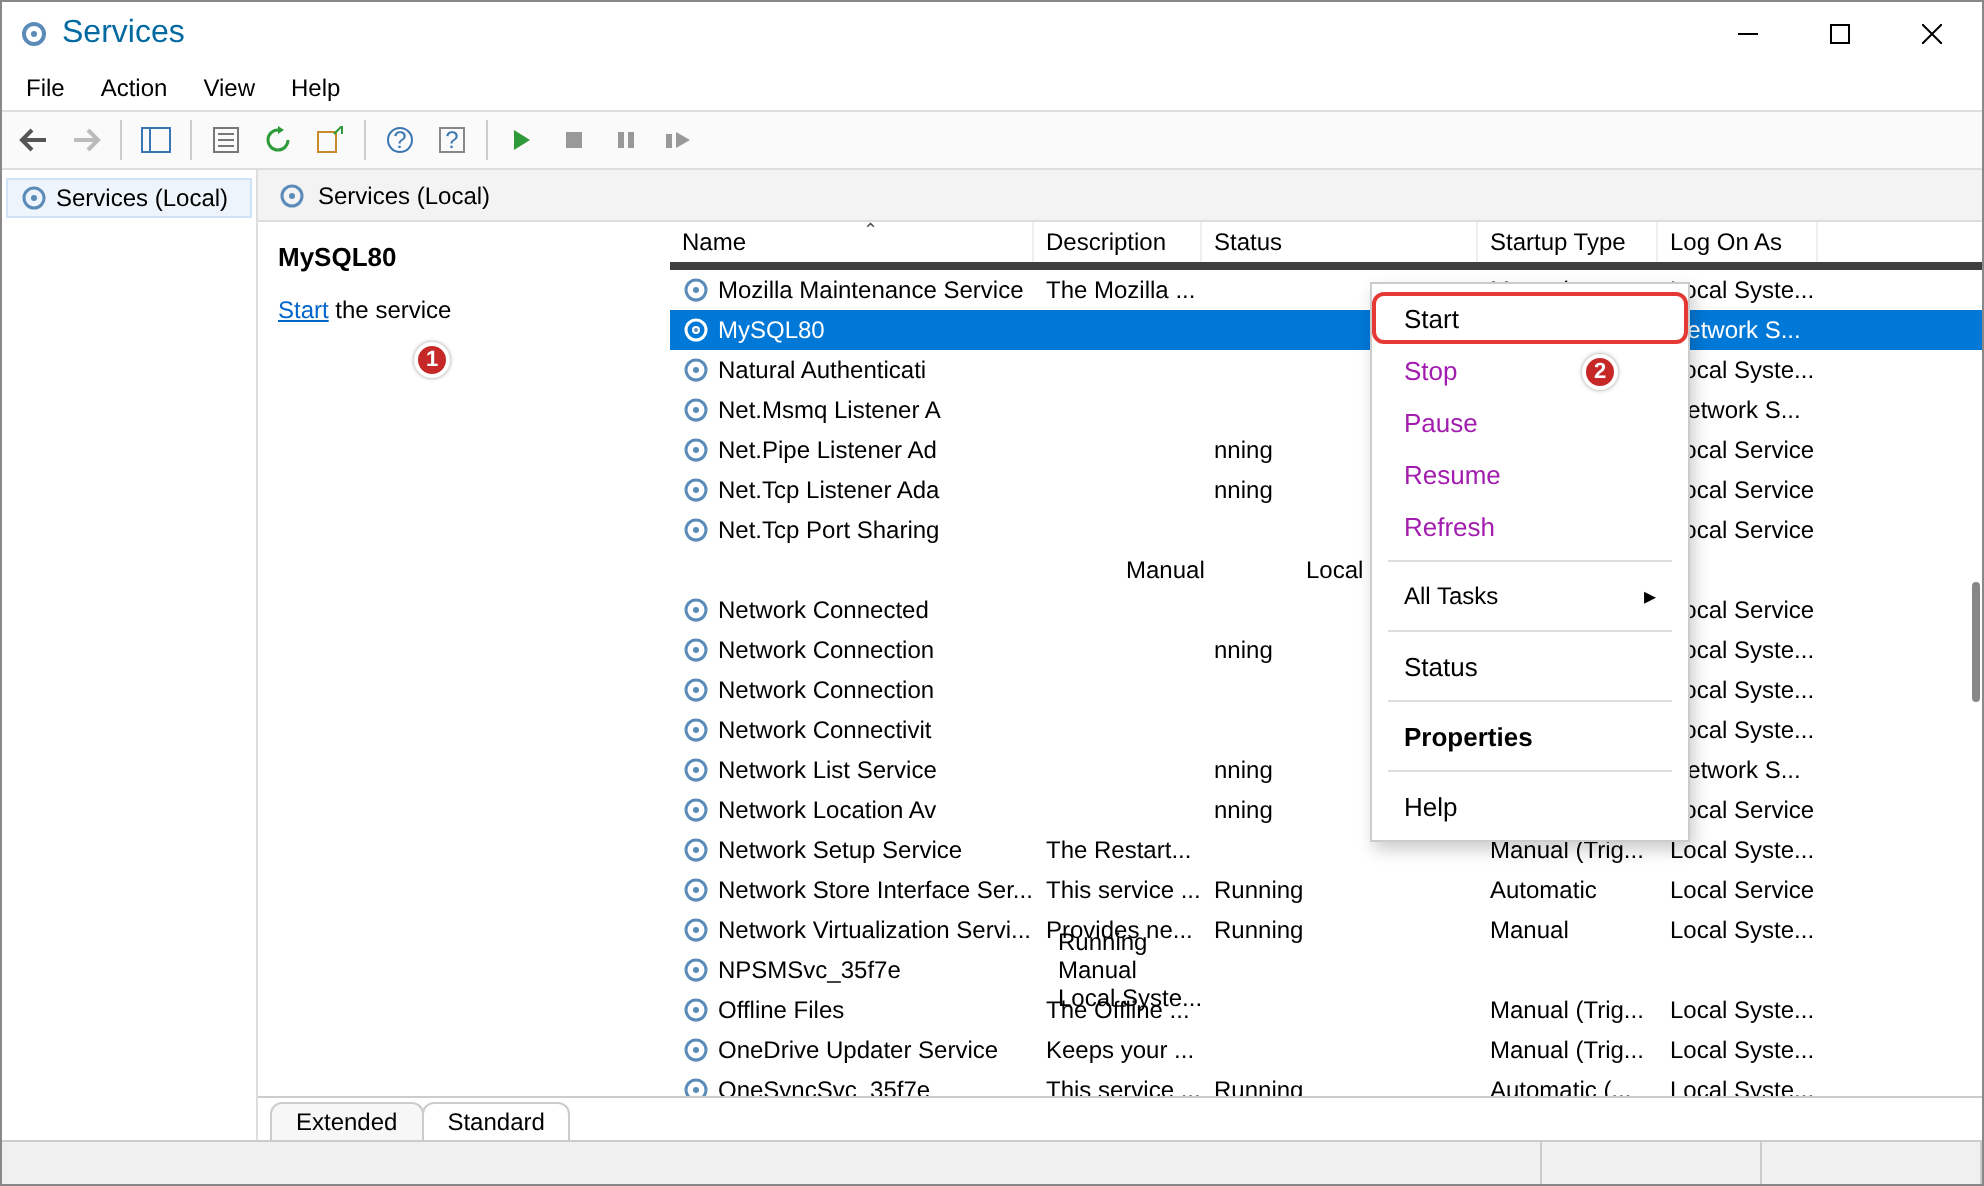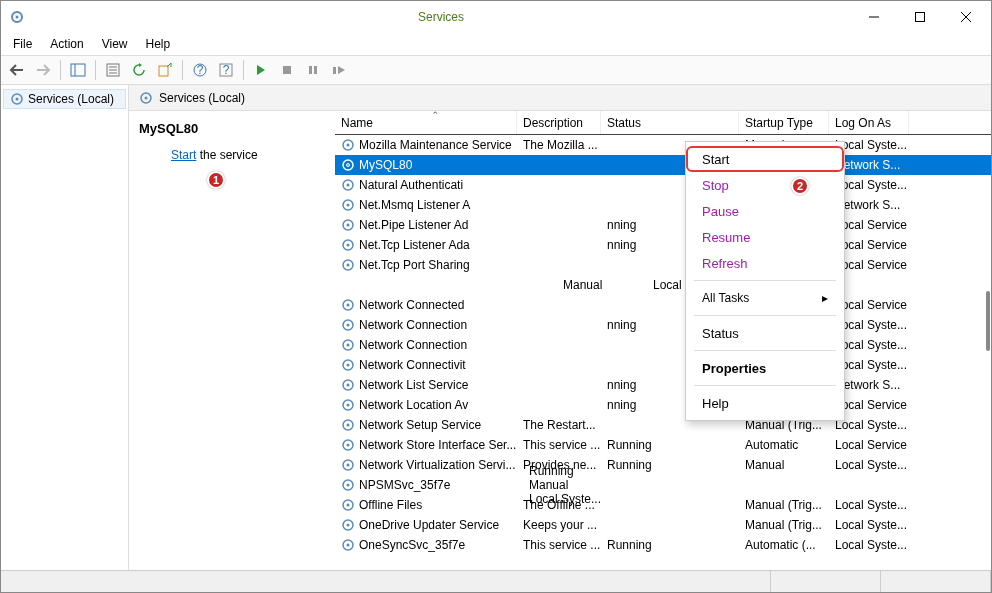--- a/index.html
+++ b/index.html
@@ -1,20 +1,20 @@
 <!DOCTYPE html>
 <html><head>
 <meta charset="utf-8">
 <style>
   * { box-sizing: border-box; margin: 0; padding: 0; font-family: "Segoe UI", Tahoma, sans-serif; font-size: 12px; }
   html, body { width: 992px; height: 593px; overflow: hidden; background: #f0f0f0; }
   .window { width: 992px; height: 593px; background: #ffffff; border: 1px solid #888; display: flex; flex-direction: column; }
   .titlebar { height: 32px; display: flex; align-items: center; padding: 0 2px 0 8px; }
   .titlebar .app-icon { margin-right: 6px; }
-  .titlebar .title { font-size: 12px; color: #4d7c0f; flex: 1; text-align: center; }
+  .titlebar .title { font-size: 16px; color: #0369a1; flex: 1; }
   .win-controls { display: flex; }
   .win-btn { width: 46px; height: 30px; display: flex; align-items: center; justify-content: center; color: #000; }
 
   .menubar { height: 22px; display: flex; align-items: center; padding: 0 4px; gap: 2px; }
   .menubar .menu-item { padding: 2px 8px; font-size: 12px; }
 
   .toolbar { height: 30px; display: flex; align-items: center; padding: 2px 4px; gap: 2px; border-top: 1px solid #ddd; border-bottom: 1px solid #ddd; background: #fafafa; }
   .tool-btn { height: 24px; min-width: 24px; display: inline-flex; align-items: center; justify-content: center;  border-radius: 2px; }
   .tool-sep { width: 1px; height: 20px; background: #ccc; margin: 0 3px; }
 
@@ -23,25 +23,25 @@
   .tree-item { display: flex; align-items: center; height: 20px; padding: 0 6px; gap: 4px; background: #eef4fb; margin: 2px; border: 1px solid #d0e3f7; }
   .tree-item span.label { font-size: 12px; }
 
   .detail-pane { flex: 1; display: flex; flex-direction: column; min-width: 0; }
   .detail-tabheader { height: 26px; display: flex; align-items: center; padding-left: 10px; background: #f3f3f3; border-bottom: 1px solid #ddd; gap: 6px; }
   .detail-tabheader .label { font-size: 12px; }
 
   .detail-content { flex: 1; display: flex; min-height: 0; position: relative; }
   .desc-panel { width: 206px; padding: 10px 10px 0 10px; }
   .desc-panel .svc-name { font-weight: bold; font-size: 13px; margin-bottom: 12px; }
-  .desc-panel .action-line { font-size: 12px; margin-left: 32px; }
+  .desc-panel .action-line { font-size: 12px; }
   .desc-panel .action-line a { color: #0066cc; text-decoration: underline; }
 
   .list-wrap { flex: 1; min-width: 0; display: flex; flex-direction: column; position: relative; }
-  .list-header { display: flex; height: 24px; border-bottom: 1px solid #404040; background: #fff; }
+  .list-header { display: flex; height: 24px; border-bottom: 4px solid #404040; background: #fff; }
   .list-header .col { display: flex; align-items: center; padding: 0 6px; font-size: 12px; border-right: 1px solid #eee; position: relative; }
   .sort-arrow { font-size: 9px; color: #555; margin-left: 6px; position: absolute; top: -1px; left: 50%; }
   .col-name { width: 182px; }
   .col-desc { width: 84px; }
   .col-status { width: 138px; }
   .col-start { width: 90px; }
   .col-log { width: 80px; }
 
   .list-body { flex: 1; overflow: hidden; }
   .row { display: flex; height: 20px; align-items: center; }
@@ -584,20 +584,24 @@
               <line x1="-85" y1="70" x2="-4" y2="36" stroke="#d32f2f" stroke-width="2.5" marker-end="url(#arrowhead)"></line>
             </svg>
             <div class="marker" style="left:-128px; top:60px;">1</div>
             <div class="marker" style="left:456px; top:66px;">2</div>
           </div>
 
         </div>
         <div class="scroll-indicator"></div>
       </div>
 
+      <div class="tabs-bottom">
+        <div class="tab">Extended</div>
+        <div class="tab active">Standard</div>
+      </div>
     </div>
   </div>
 
   <div class="statusbar">
     <div class="seg" style="flex:1"></div>
     <div class="seg" style="width:110px"></div>
     <div class="seg" style="width:110px"></div>
   </div>
 </div>
 

